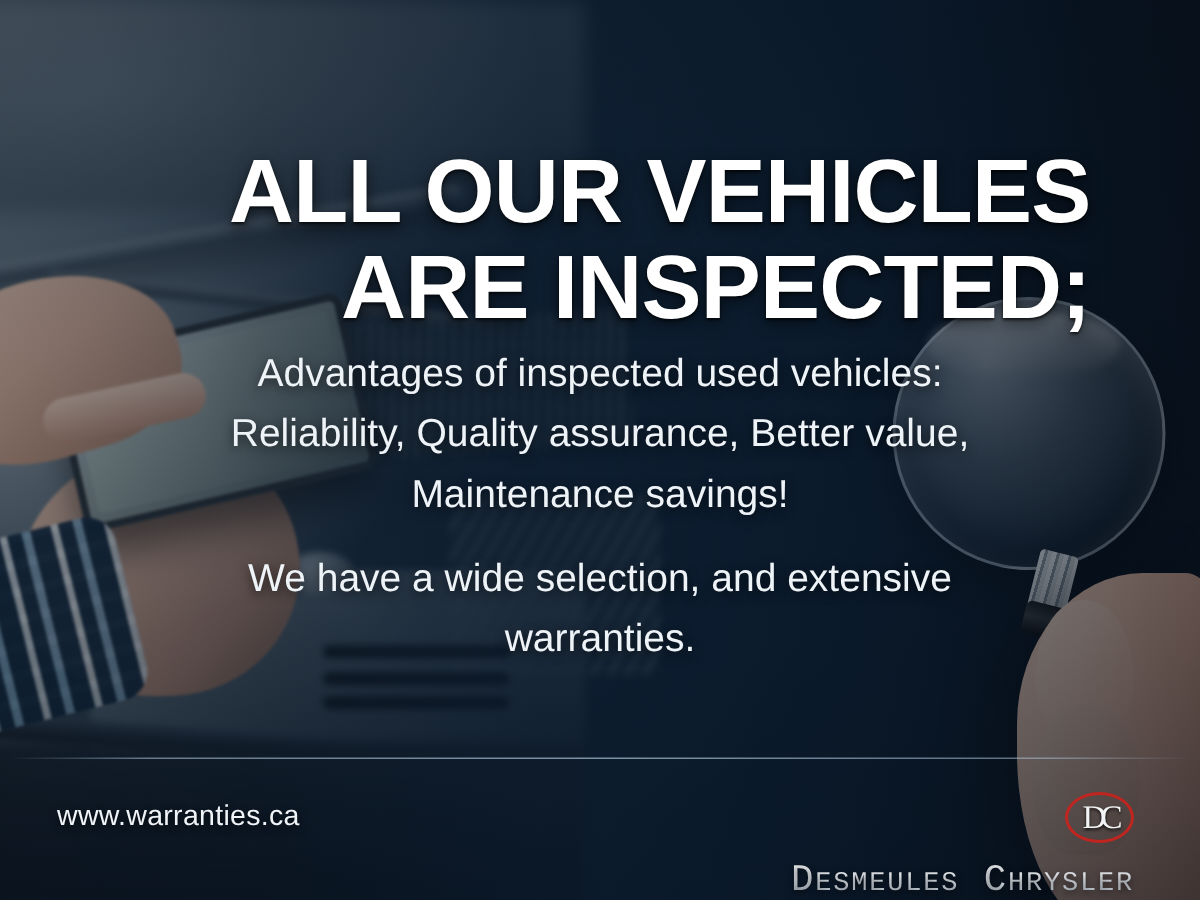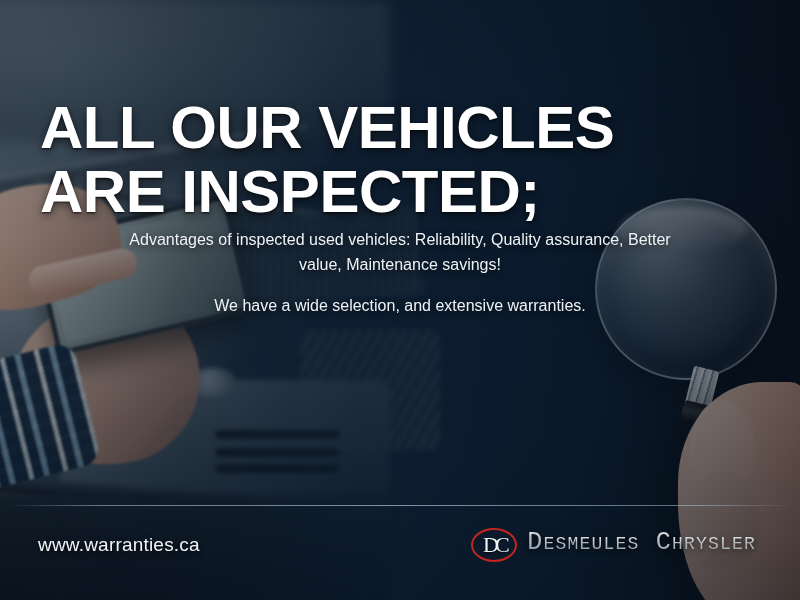--- a/index.html
+++ b/index.html
@@ -251,37 +251,37 @@
       linear-gradient(90deg, rgba(10,22,36,.30) 0%, rgba(10,22,36,.55) 22%, rgba(11,26,43,.72) 45%, rgba(10,24,40,.55) 70%, rgba(6,14,24,.45) 100%),
       radial-gradient(ellipse 95% 85% at 50% 45%, rgba(0,0,0,0) 35%, rgba(3,9,16,.55) 100%);
   }
 
   
   .content { position: absolute; inset: 0; }
 
   .headline {
     position: absolute;
     left: 0; right: 0; top: 56px;
-    text-align: left;
+    text-align: right;
     color: #ffffff;
     font-size: 60px;
     font-weight: bold;
     line-height: 1.07;
     letter-spacing: -0.5px;
     text-shadow: 0 3px 10px rgba(0,0,0,.55), 0 1px 2px rgba(0,0,0,.7);
-    padding: 0 40px;
+    padding: 0 73px;
   }
   .headline .l2 { display: block; }
 
   .body-copy {
     position: absolute;
     left: 0; right: 0; top: 228px;
     text-align: center;
     color: #eef3f7;
-    font-size: 16px;
+    font-size: 26px;
     line-height: 1.55;
     text-shadow: 0 2px 7px rgba(0,0,0,.65);
     padding: 0 110px;
   }
   .body-copy .para2 { margin-top: 16px; display: block; }
 
   .divider {
     position: absolute;
     left: 6px; right: 6px; top: 505px;
     height: 1px;
@@ -294,22 +294,23 @@
     color: #f0f4f8;
     font-size: 19px;
     letter-spacing: .2px;
     text-shadow: 0 2px 6px rgba(0,0,0,.7);
   }
 
   .brand {
     position: absolute;
     right: 44px; top: 528px;
     display: flex;
-    align-items: flex-start;
+    align-items: flex-end;
     gap: 10px;
+    flex-direction: column;
   }
   .monogram {
     position: relative;
     width: 46px; height: 34px;
     flex: 0 0 auto;
   }
   .monogram .ring {
     position: absolute;
     inset: 0;
     border: 2px solid #c0251f;

